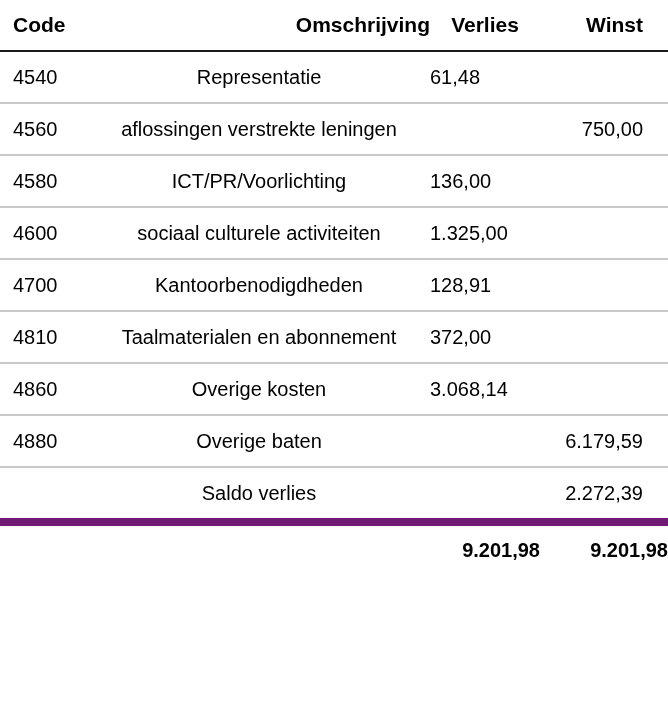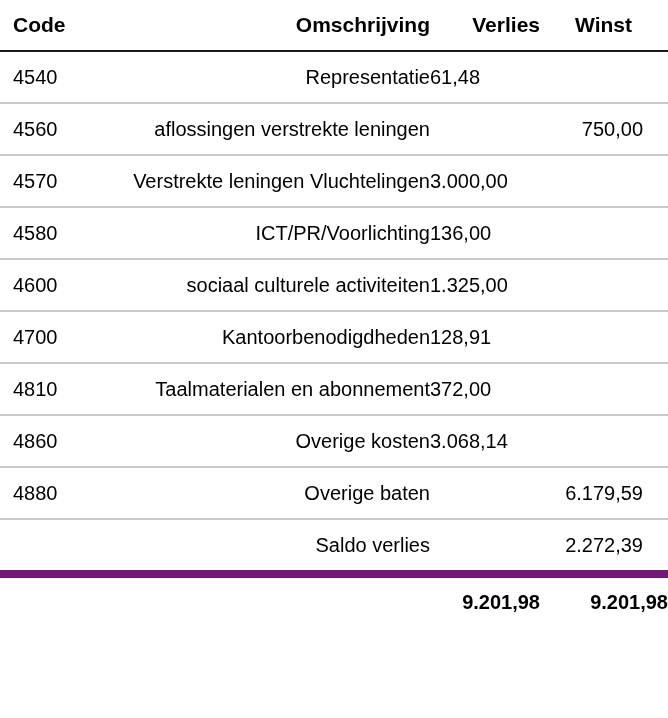--- a/index.html
+++ b/index.html
@@ -47,26 +47,25 @@
   }
   th.h-code {
     text-align: left;
     padding-left: 13px;
   }
   th.h-desc {
     text-align: right;
     padding-left: 8px;
   }
   th.h-loss {
-    text-align: right;
     padding-right: 0px;
   }
   th.h-gain {
     text-align: right;
-    padding-right: 36px;
+    padding-right: 25px;
     margin-top: 47px;
   }
 
   
   tbody tr {
     height: 50px;
   }
   tbody tr td {
     font-size: 20px;
     font-weight: normal;
@@ -75,21 +74,21 @@
     vertical-align: middle;
     border-bottom: 2px solid #c8c8c8;
     white-space: nowrap;
   }
   td.c-code {
     text-align: left;
     padding-left: 13px;
     margin-left: 21px;
   }
   td.c-desc {
-    text-align: right;
+    text-align: center;
     padding-left: 8px;
   }
   td.c-loss {
     padding-right: 0px;
   }
   td.c-gain {
     text-align: right;
     padding-right: 25px;
   }
 
@@ -137,26 +136,20 @@
           <td class="c-loss">61,48</td>
           <td class="c-gain"></td>
         </tr>
         <tr>
           <td class="c-code">4560</td>
           <td class="c-desc">aflossingen verstrekte leningen</td>
           <td class="c-loss"></td>
           <td class="c-gain">750,00</td>
         </tr>
         <tr>
-          <td class="c-code">4570</td>
-          <td class="c-desc">Verstrekte leningen Vluchtelingen</td>
-          <td class="c-loss">3.000,00</td>
-          <td class="c-gain"></td>
-        </tr>
-        <tr>
           <td class="c-code">4580</td>
           <td class="c-desc">ICT/PR/Voorlichting</td>
           <td class="c-loss">136,00</td>
           <td class="c-gain"></td>
         </tr>
         <tr>
           <td class="c-code">4600</td>
           <td class="c-desc">sociaal culturele activiteiten</td>
           <td class="c-loss">1.325,00</td>
           <td class="c-gain"></td>

